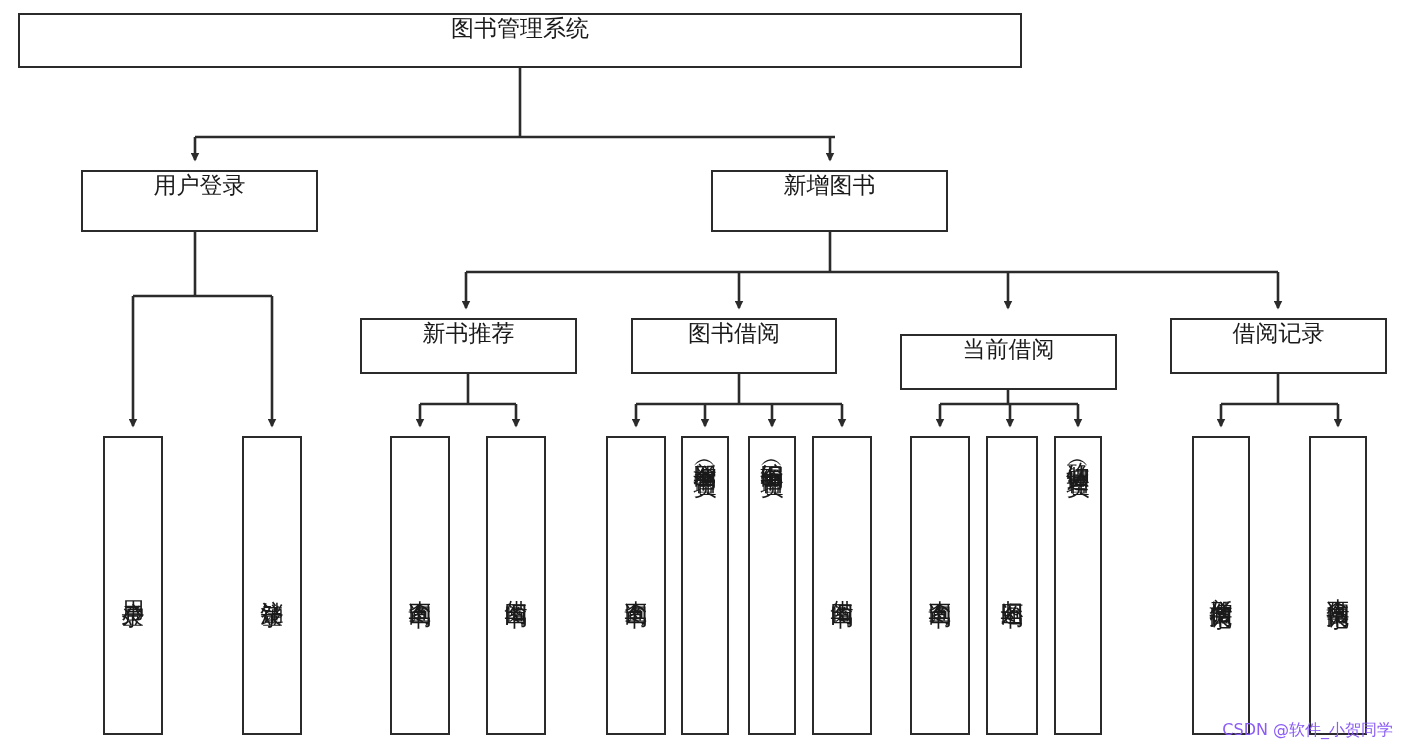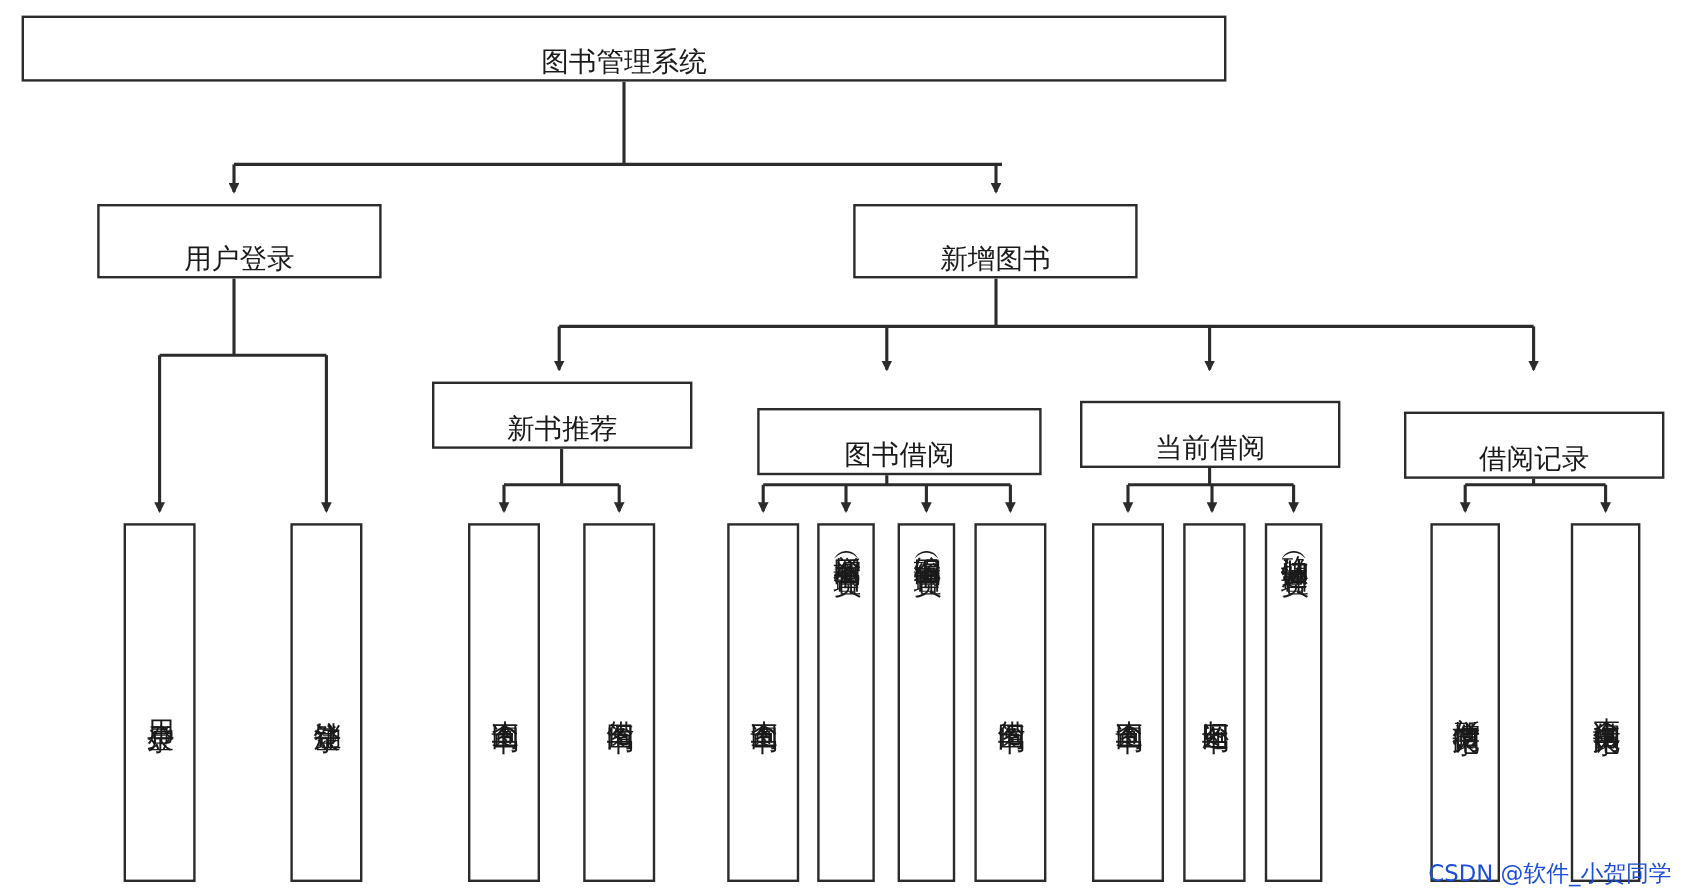--- a/index.html
+++ b/index.html
@@ -25,21 +25,21 @@
     top: 0;
     width: 1405px;
     height: 747px;
   }
   .node-box {
     position: absolute;
     box-sizing: border-box;
     background: #ffffff;
     border: 2px solid #2b2b2b;
     display: flex;
-    align-items: flex-end;
+    align-items: flex-start;
     justify-content: center;
     overflow: hidden;
   }
   .node-label {
     color: #1a1a1a;
     font-family: "DejaVu Sans", "Liberation Sans", sans-serif;
     text-align: center;
     line-height: 1.18;
     white-space: nowrap;
   }
@@ -68,22 +68,22 @@
     height: 100%;
   }
   .leaf-top .leaf-inner {
     align-items: flex-start;
     padding-top: 6px;
   }
   .watermark {
     position: absolute;
     right: 12px;
     bottom: 6px;
-    color: #1d4ed8;
-    font-size: 19px;
+    color: #8b5cf6;
+    font-size: 16px;
     font-family: "DejaVu Sans", "Liberation Sans", sans-serif;
     white-space: nowrap;
     pointer-events: none;
     text-align: right;
   }
 </style>
 </head>
 <body>
 
 <div id="diagram-root">
@@ -148,29 +148,29 @@
   </div>
 
   <div class="node-box" style="left:711px; top:170px; width:237px; height:62px;">
     <span class="node-label h-label">新增图书</span>
   </div>
 
   <div class="node-box" style="left:360px; top:318px; width:217px; height:56px;">
     <span class="node-label h-label">新书推荐</span>
   </div>
 
-  <div class="node-box" style="left:631px; top:318px; width:237px; height:56px;margin-top:22px;">
+  <div class="node-box" style="left:631px; top:318px; width:206px; height:56px;">
     <span class="node-label h-label">图书借阅</span>
   </div>
 
   <div class="node-box" style="left:900px; top:318px; width:217px; height:56px;margin-top:16px;">
     <span class="node-label h-label">当前借阅</span>
   </div>
 
-  <div class="node-box" style="left:1170px; top:318px; width:217px; height:56px;margin-top:25px;">
+  <div class="node-box" style="left:1170px; top:318px; width:217px; height:56px;">
     <span class="node-label h-label">借阅记录</span>
   </div>
 
   <div class="node-box leaf-box" style="left:103px; top:436px; width:60px; height:299px;">
     <span class="leaf-inner">
       <span class="node-label v-label">用户登录</span>
     </span>
   </div>
 
   <div class="node-box leaf-box" style="left:242px; top:436px; width:60px; height:299px;">

